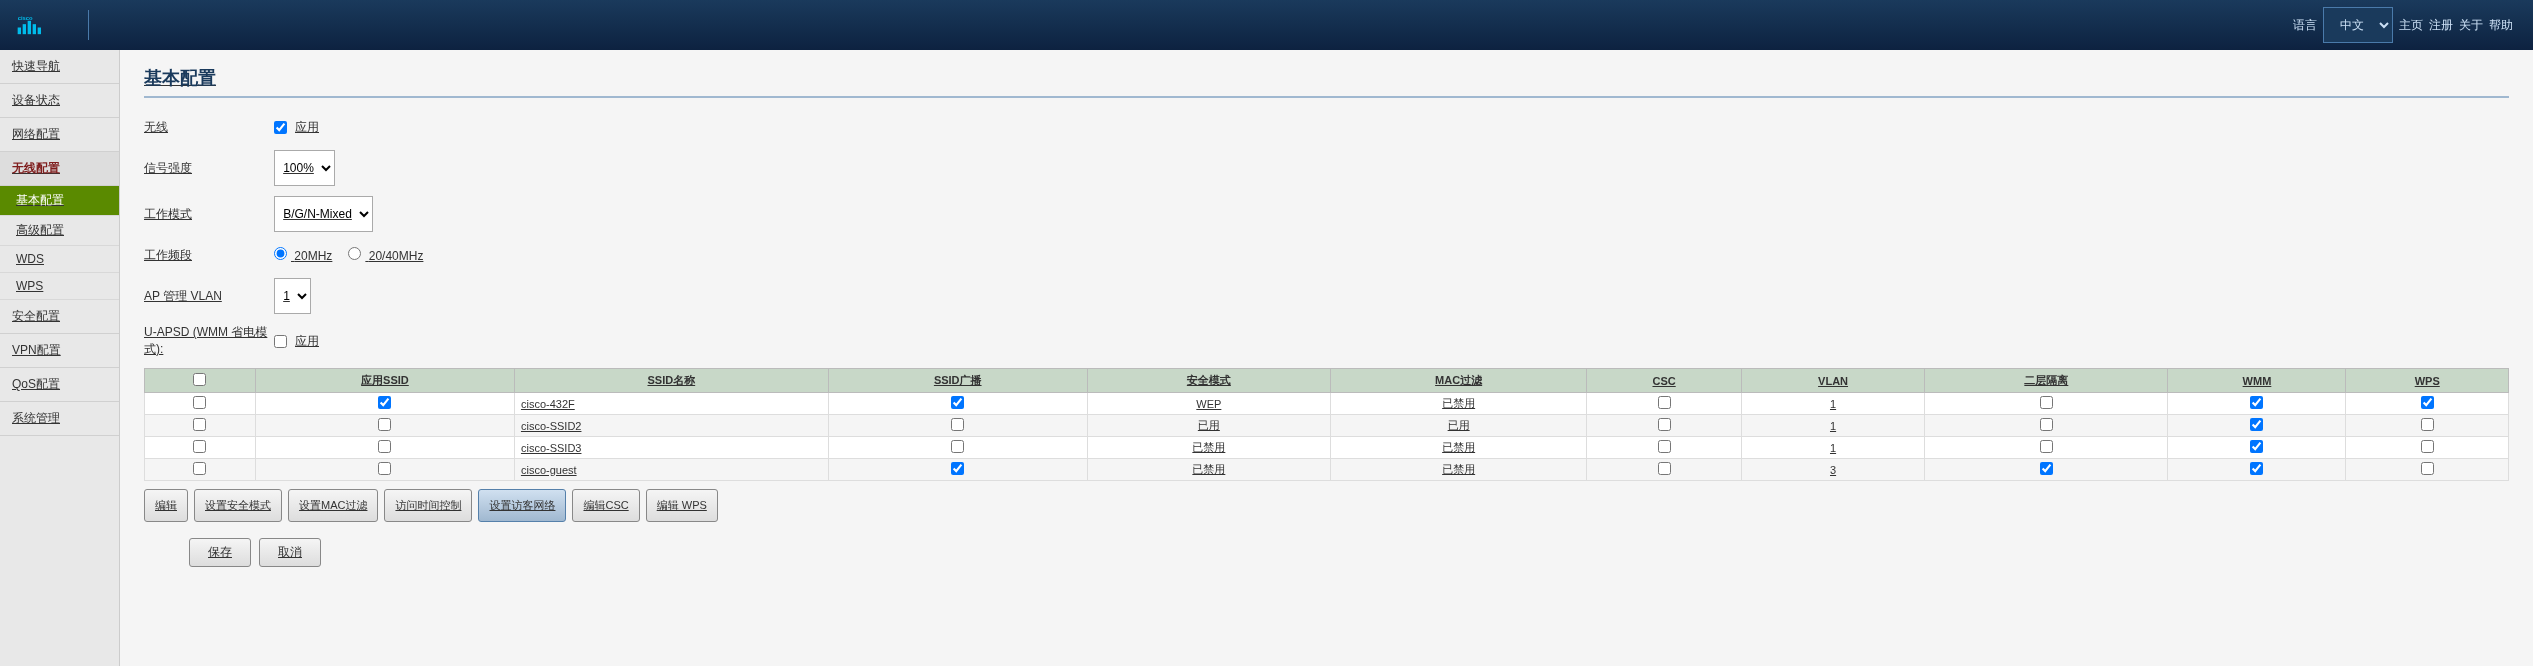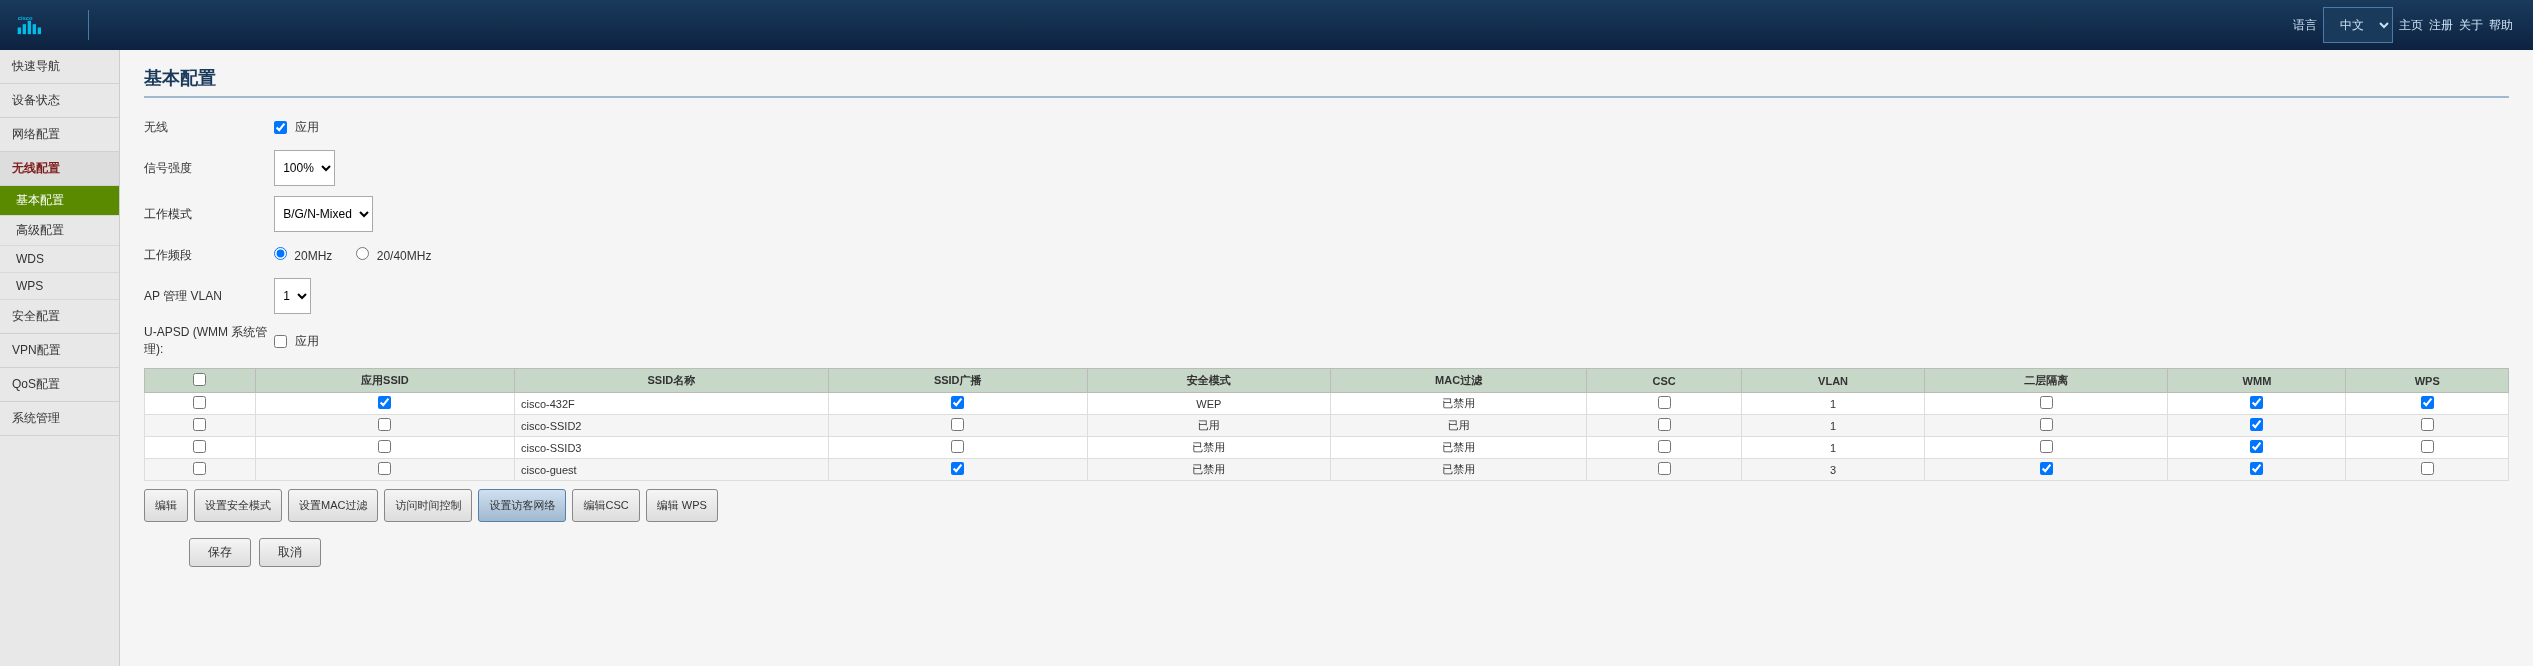--- a/index.html
+++ b/index.html
@@ -49,20 +49,21 @@
       color: #cce0f5;
       border: 1px solid #4a7aaa;
       font-size: 12px;
       padding: 2px 4px;
     }
 
     
     #layout {
       display: flex;
       height: calc(666px - 50px);
+      text-decoration: underline;
     }
 
     
     #sidebar {
       width: 120px;
       background: #e8e8e8;
       border-right: 1px solid #ccc;
       flex-shrink: 0;
     }
     .sidebar-item {
@@ -120,21 +121,21 @@
     input[type="checkbox"] { cursor: pointer; }
     select {
       font-size: 12px;
       padding: 2px 4px;
       border: 1px solid #aaa;
       background: #fff;
       height: 36px;
       text-align: center;
     }
     input[type="radio"] { cursor: pointer; margin-right: 4px; }
-    .radio-group { display: flex; align-items: center; gap: 24px; }
+    .radio-group { display: flex; align-items: center; gap: 16px; }
     .radio-label { font-size: 12px; }
 
     
     .channel-select-wrapper {
       border: 2px solid #cc0000;
       display: inline-block;
       padding: 1px;
     }
     .channel-select-wrapper select { border: none; }
 
@@ -304,21 +305,21 @@
       <div class="form-control">
         <select>
           <option>1</option>
           <option>2</option>
           <option>3</option>
         </select>
       </div>
     </div>
 
     <div class="form-row">
-      <div class="form-label">U-APSD (WMM 系统管理):</div>
+      <div class="form-label">U-APSD (WMM 省电模式):</div>
       <div class="form-control">
         <input type="checkbox" style="">
         <span>应用</span>
       </div>
     </div>
 
 
     <table class="wireless-table">
       <thead>
         <tr>

